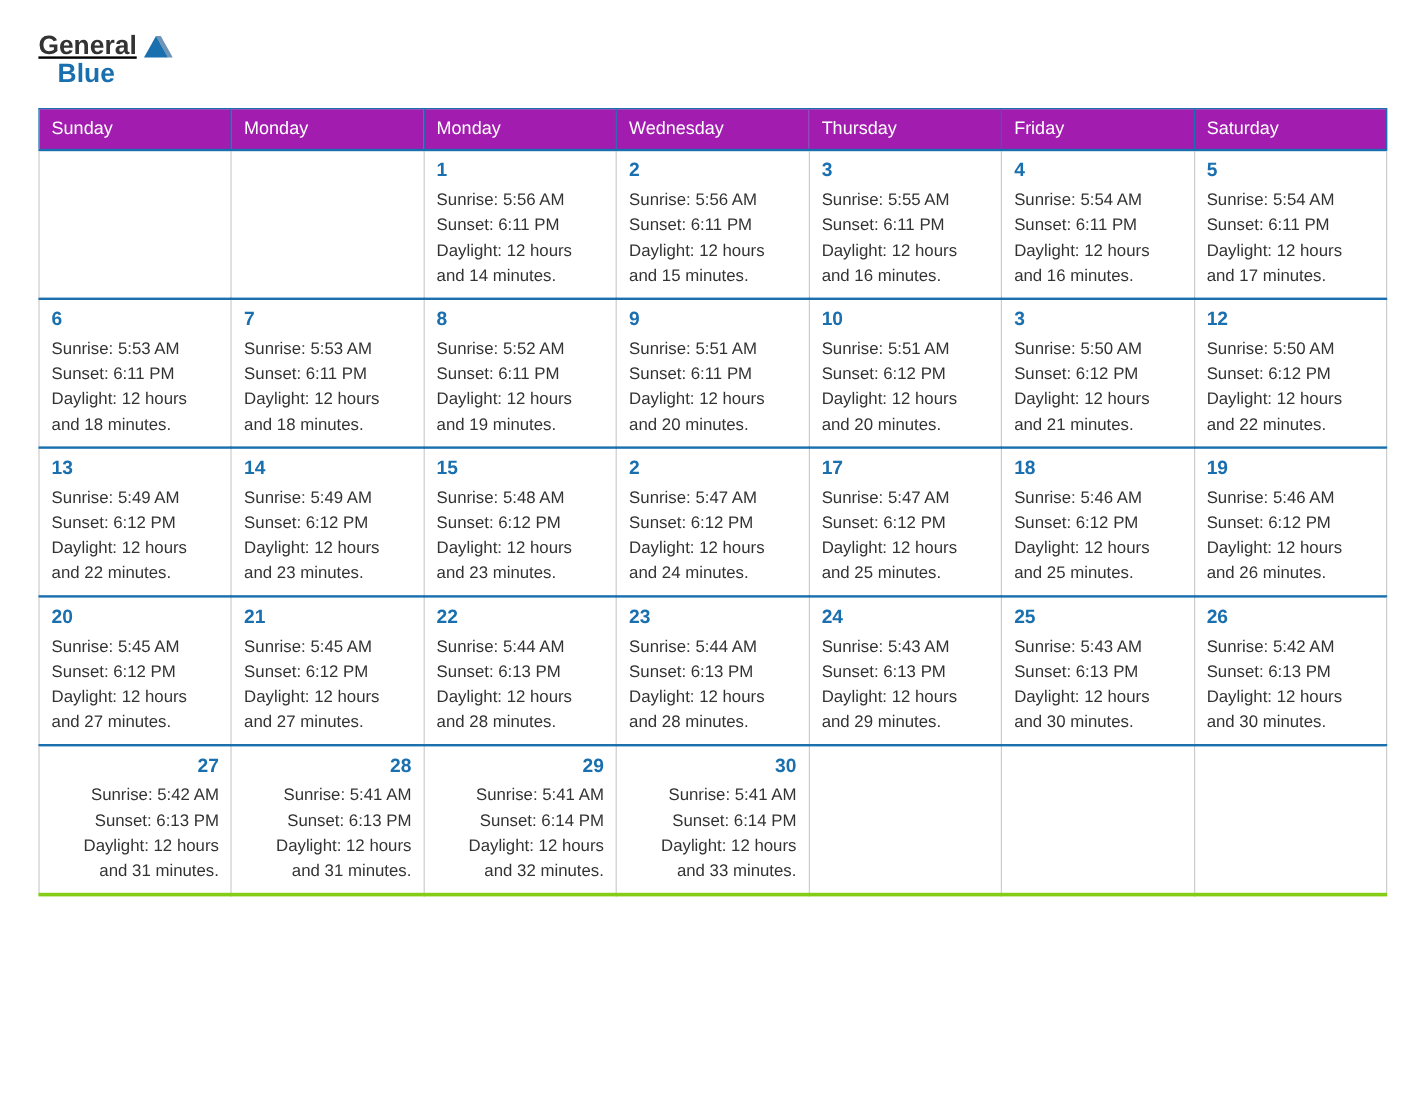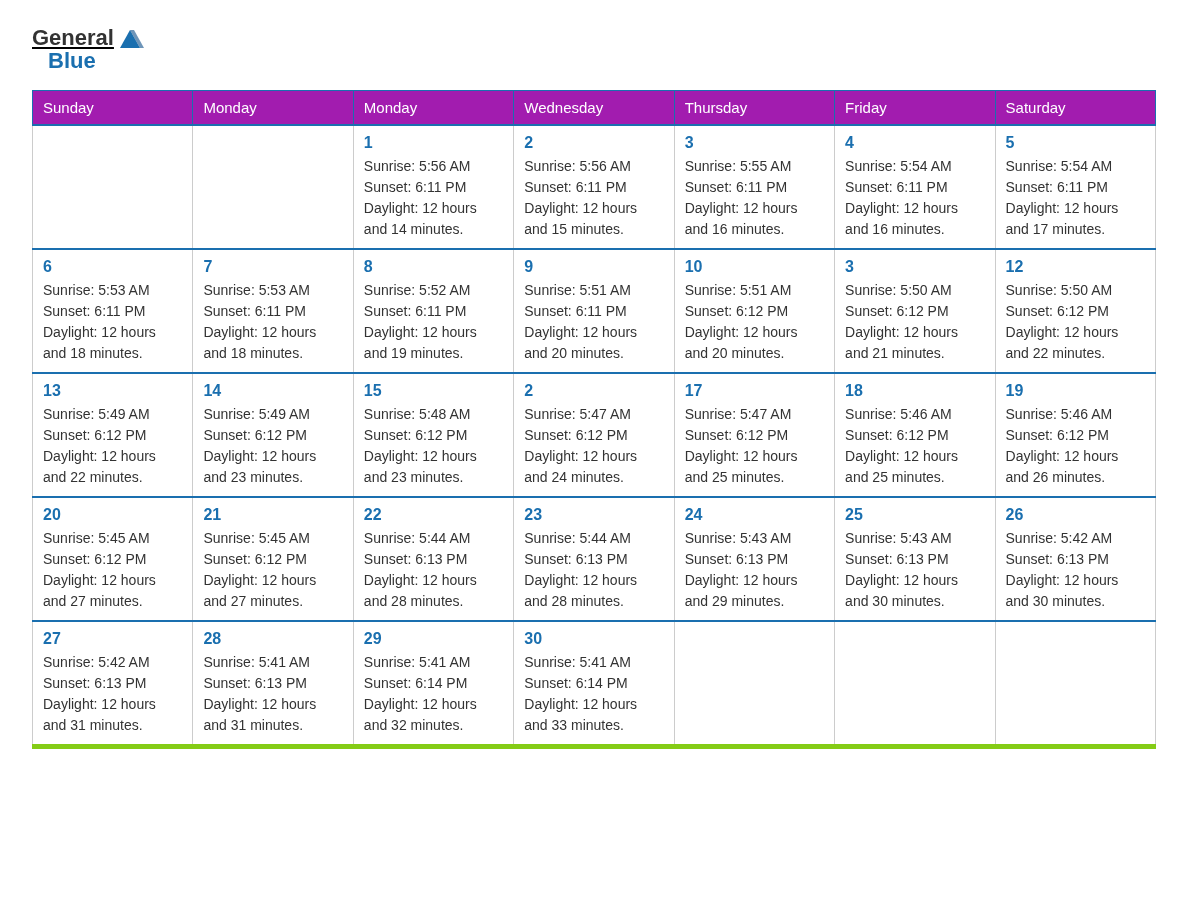--- a/index.html
+++ b/index.html
@@ -83,21 +83,22 @@
       color: #333;
       line-height: 1.5;
     }
     .empty-cell {
       background: #fff;
     }
     .calendar tr {
       border-bottom: 2px solid #1a6faf;
     }
     .calendar tbody tr:last-child {
-      border-bottom: 5px solid #84cc16;
+      border-bottom: 3px solid #84cc16;
+      text-align: right;
     }
   </style>
 </head>
 <body>
 
 <div class="header">
   <div class="logo">
     <div style="display:flex;flex-direction:column;align-items:flex-start;">
       <div style="display:flex;align-items:center;text-decoration:underline;">
         <span class="logo-text-general">General</span>

